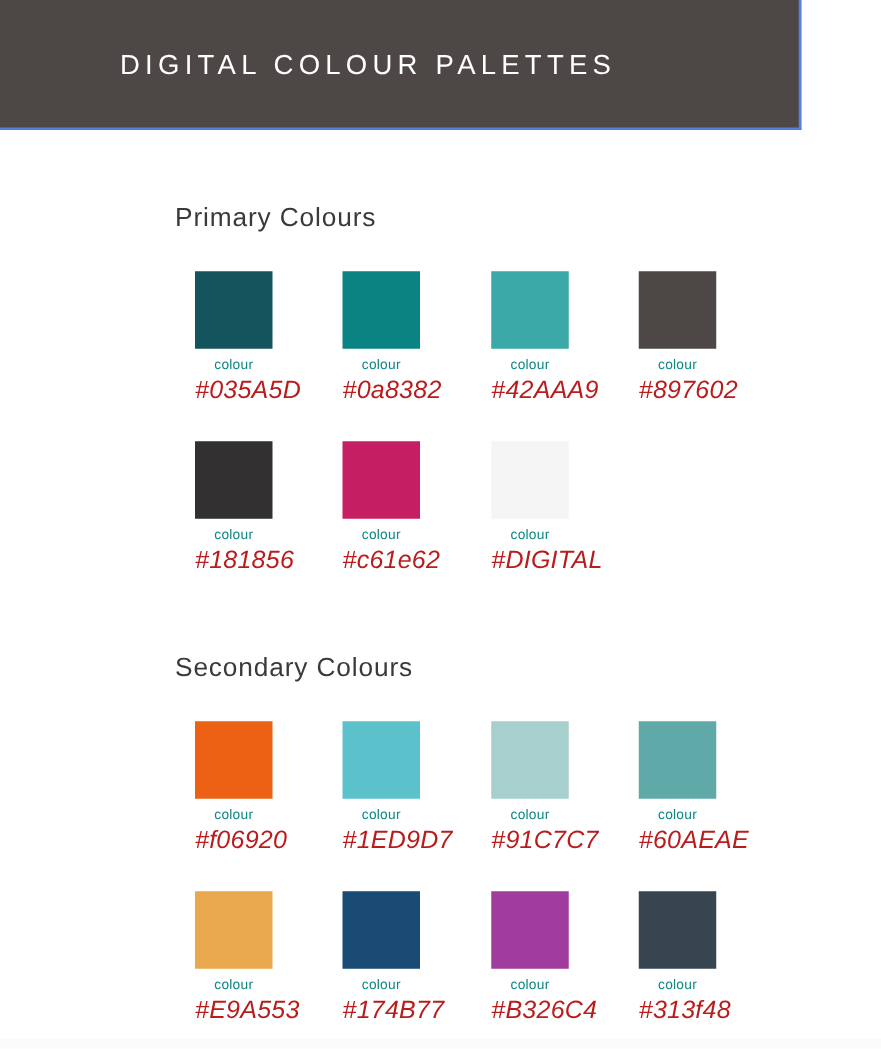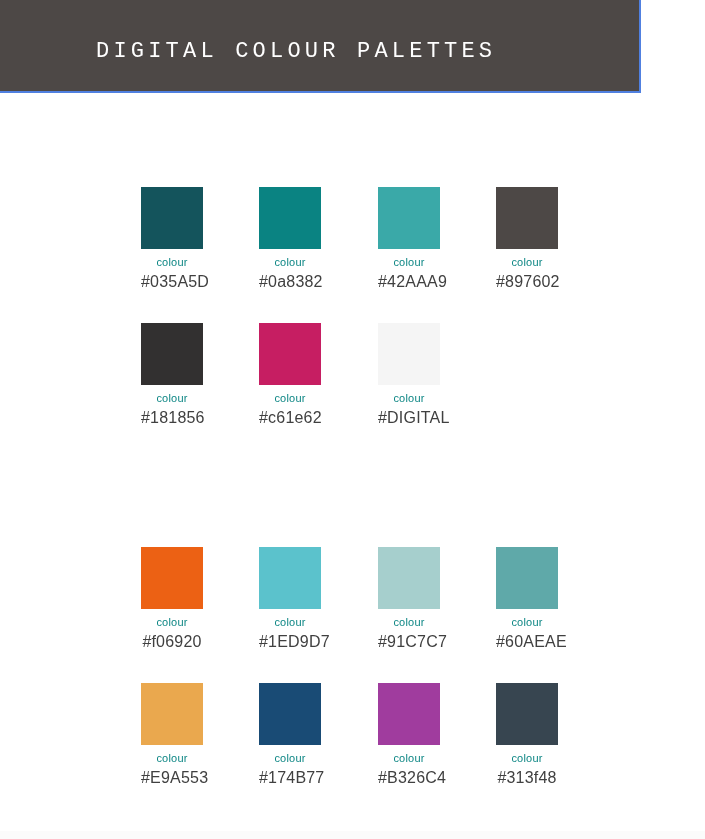--- a/index.html
+++ b/index.html
@@ -20,26 +20,25 @@
     height: 839px;
     background: #ffffff;
   }
 
   
   .header-banner {
     position: absolute;
     left: 0;
     top: 0;
     width: 641px;
-    height: 93px;
+    height: 104px;
     background: #4d4846;
     border-right: 2px solid #5080e0;
     border-bottom: 2px solid #5080e0;
     box-sizing: border-box;
-    font-family: Liberation Mono, monospace;
   }
   .header-title {
     position: absolute;
     left: 96px;
     top: 38px;
     color: #ffffff;
     font-size: 22px;
     letter-spacing: 4.2px;
     font-weight: 400;
     line-height: 28px;
@@ -60,21 +59,21 @@
     color: #3c3a39;
     font-size: 21px;
     letter-spacing: 0.7px;
     font-weight: 400;
     line-height: 30px;
   }
 
   .swatch-row {
     position: relative;
     height: 136px;
-    margin-left: 0;
+    margin-left: 15px;
   }
   .swatch-row.first { margin-top: 27px; }
 
   .swatch-cell {
     position: absolute;
     top: 0;
     width: 62px;
     text-align: center;
   }
   .swatch-cell.c0 { left: 141px; }
@@ -91,25 +90,26 @@
   .swatch-caption {
     margin-top: 7px;
     font-size: 11px;
     color: #0d8684;
     line-height: 13px;
     letter-spacing: 0.2px;
     white-space: nowrap;
   }
   .swatch-hex {
     margin-top: 2px;
-    font-size: 16px;
-    color: #404040;
+    font-size: 20px;
+    color: #b91c1c;
     line-height: 22px;
     letter-spacing: 0.2px;
     white-space: nowrap;
+    font-style: italic;
   }
 
   .page-bottom-fade {
     position: absolute;
     left: 0;
     top: 831px;
     width: 705px;
     height: 8px;
     background: #fbfbfb;
   }
@@ -117,20 +117,21 @@
 </head>
 <body>
 
 <div class="page">
 
   <div class="header-banner">
     <div class="header-title">DIGITAL COLOUR PALETTES</div>
   </div>
 
   <div class="section section-primary">
+    <h2 class="section-title">Primary Colours</h2>
 
     <div class="swatch-row first">
       <div class="swatch-cell c0">
         <span class="swatch-chip" style="background-color: rgb(20, 84, 92);"></span>
         <div class="swatch-caption">colour</div>
         <div class="swatch-hex">#035A5D</div>
       </div>
       <div class="swatch-cell c1">
         <span class="swatch-chip" style="background-color: rgb(10, 131, 130);"></span>
         <div class="swatch-caption">colour</div>
@@ -161,20 +162,21 @@
       </div>
       <div class="swatch-cell c2">
         <span class="swatch-chip" style="background-color: rgb(245, 245, 245);"></span>
         <div class="swatch-caption">colour</div>
         <div class="swatch-hex">#DIGITAL</div>
       </div>
     </div>
   </div>
 
   <div class="section section-secondary">
+    <h2 class="section-title">Secondary Colours</h2>
 
     <div class="swatch-row first">
       <div class="swatch-cell c0">
         <span class="swatch-chip" style="background-color: rgb(236, 97, 20);"></span>
         <div class="swatch-caption">colour</div>
         <div class="swatch-hex">#f06920</div>
       </div>
       <div class="swatch-cell c1">
         <span class="swatch-chip" style="background-color: rgb(91, 194, 204);"></span>
         <div class="swatch-caption">colour</div>

